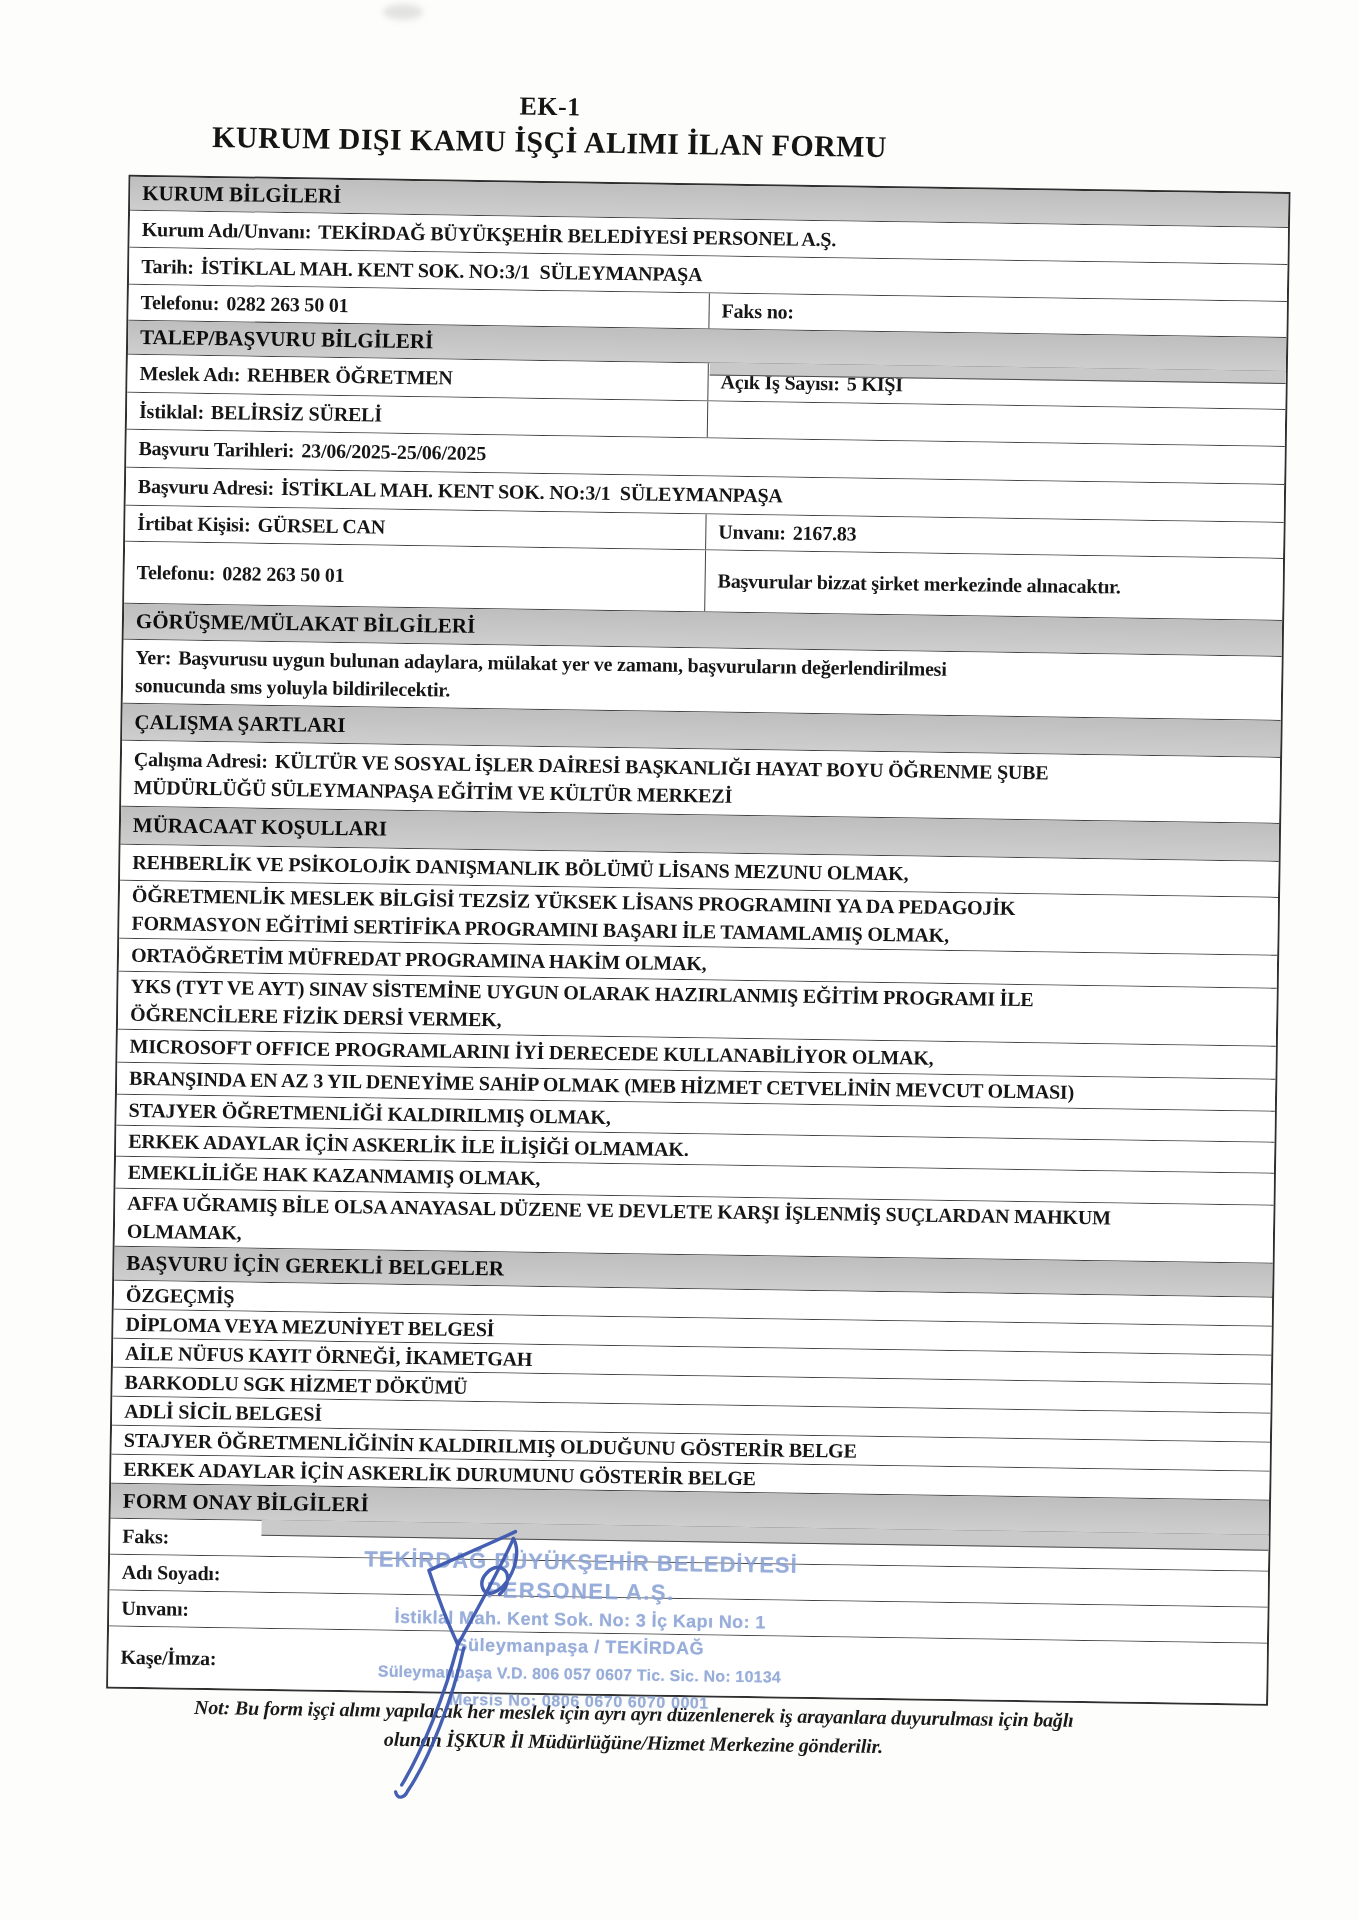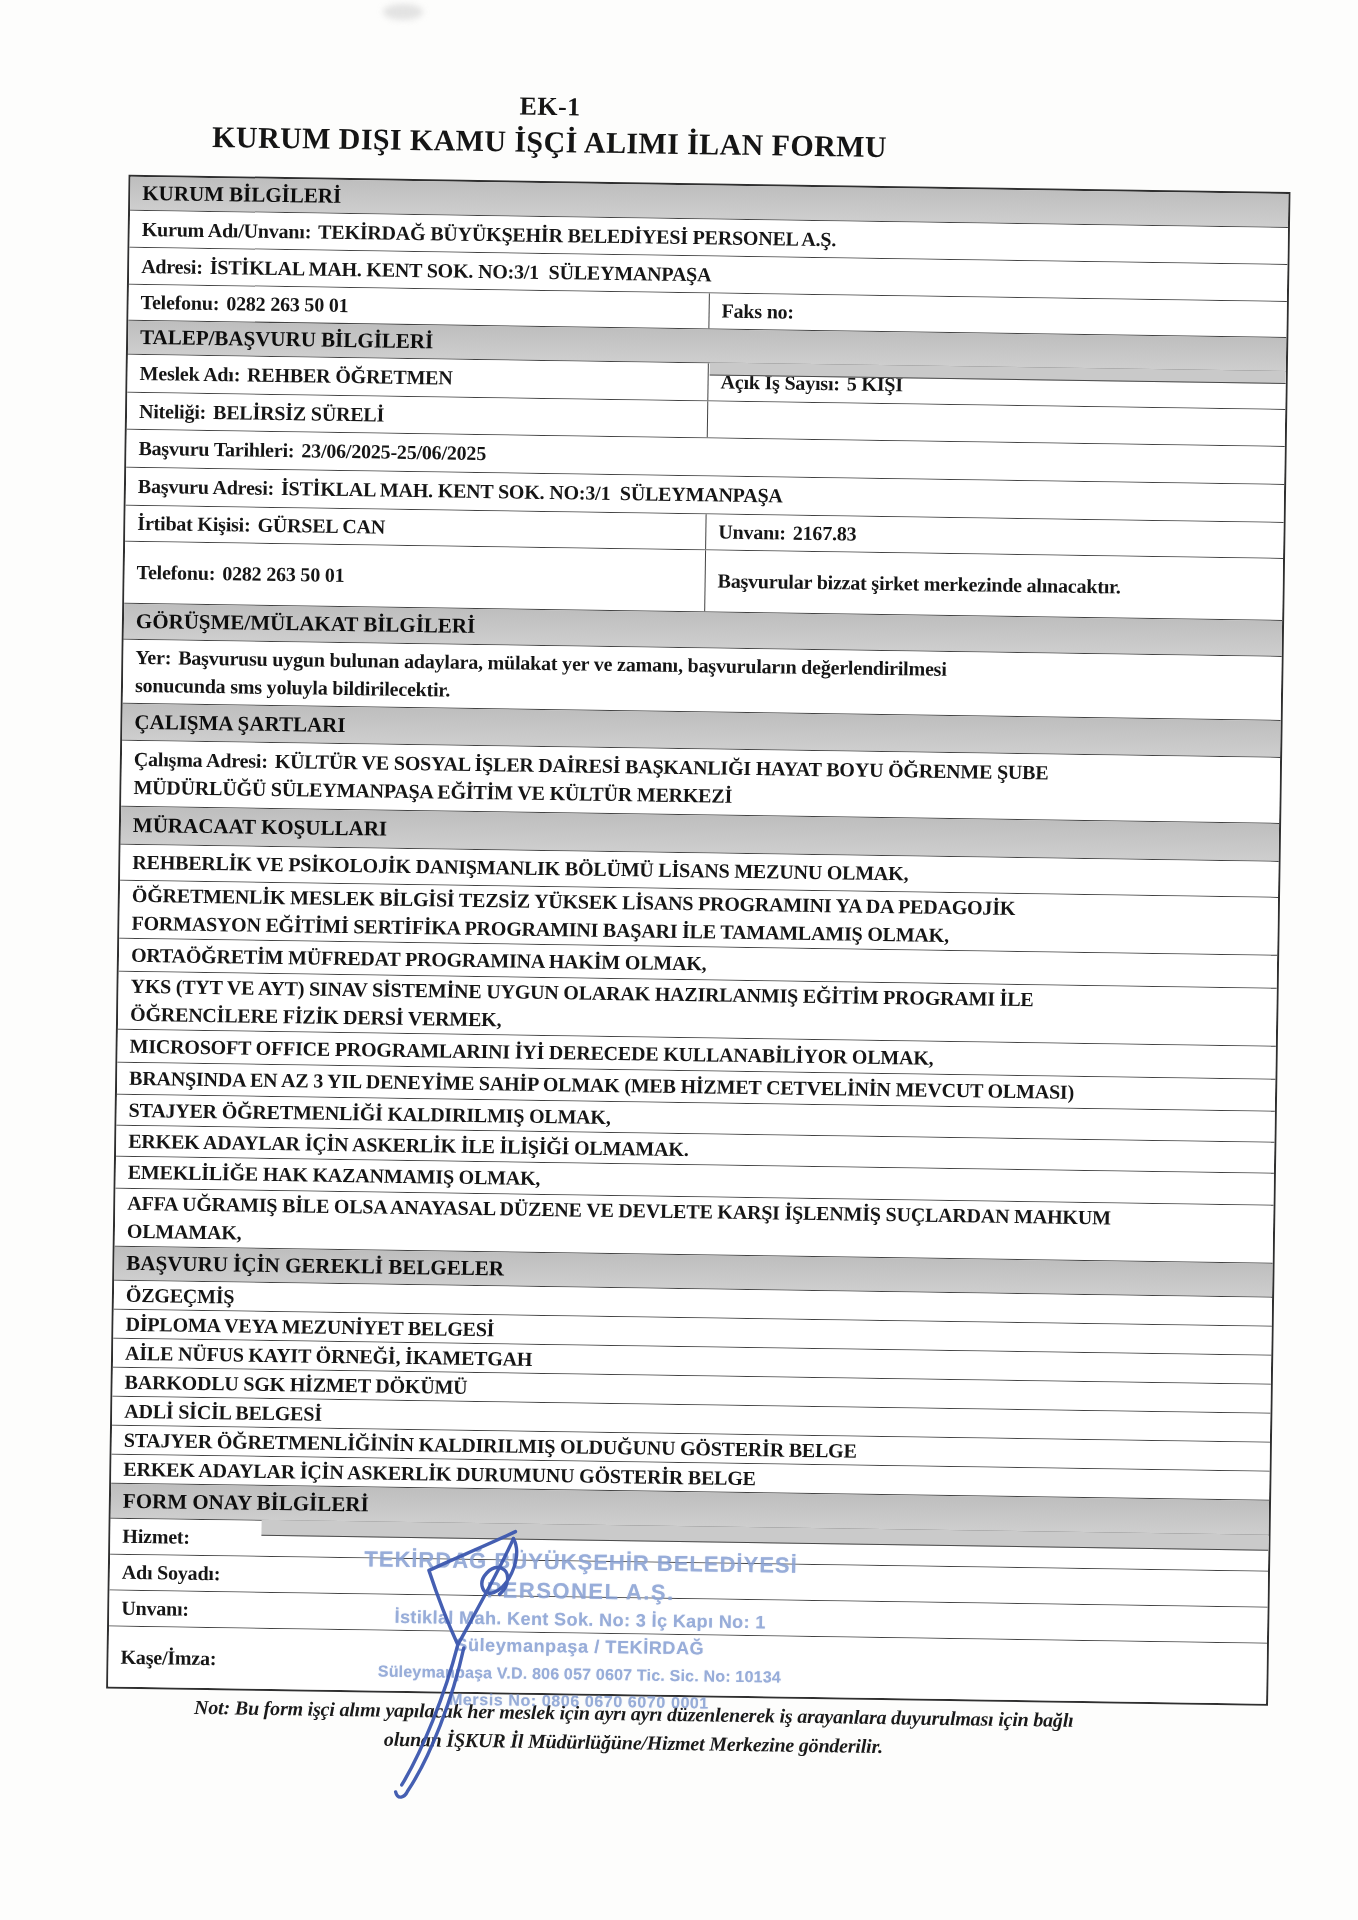--- a/index.html
+++ b/index.html
@@ -83,21 +83,21 @@
         </div>
     </div>
     <div class="t-row h37">
       <div class="cell full">
         <span class="lab">Kurum Adı/Unvanı:</span>
         <span>TEKİRDAĞ BÜYÜKŞEHİR BELEDİYESİ PERSONEL A.Ş.</span>
       </div>
     </div>
     <div class="t-row h37">
       <div class="cell full">
-        <span class="lab">Adresi:</span>
+        <span class="lab">Tarih:</span>
         <span>İSTİKLAL MAH. KENT SOK. NO:3/1  SÜLEYMANPAŞA</span>
       </div>
     </div>
     <div class="t-row h36">
       <div class="cell cell-l">
         <span class="lab">Telefonu:</span>
         <span>0282 263 50 01</span>
       </div>
       <div class="cell cell-r">
         <span class="lab">Faks no:</span>
@@ -115,21 +115,21 @@
         <span class="lab">Meslek Adı:</span>
         <span>REHBER ÖĞRETMEN</span>
       </div>
       <div class="cell cell-r">
         <span class="lab">Açık İş Sayısı:</span>
         <span>5 KİŞİ</span>
       </div>
     </div>
     <div class="t-row h37">
       <div class="cell cell-l">
-        <span class="lab">Niteliği:</span>
+        <span class="lab">İstiklal:</span>
         <span>BELİRSİZ SÜRELİ</span>
       </div>
       <div class="cell cell-r"></div>
     </div>
     <div class="t-row h38">
       <div class="cell full">
         <span class="lab">Başvuru Tarihleri:</span>
         <span>23/06/2025-25/06/2025</span>
       </div>
     </div>
@@ -278,21 +278,21 @@
         </div>
       </div>
 
     <div class="t-row hdr h35 ext-wide">
       <div class="cell full">
           <span>FORM ONAY BİLGİLERİ</span>
         </div>
     </div>
     <div class="t-row h36">
         <div class="cell full">
-          <span>Hizmet:</span>
+          <span>Faks:</span>
         </div>
       </div>
     <div class="t-row h36">
         <div class="cell full">
           <span>Adı Soyadı:</span>
         </div>
       </div>
     <div class="t-row h36">
         <div class="cell full">
           <span>Unvanı:</span>

